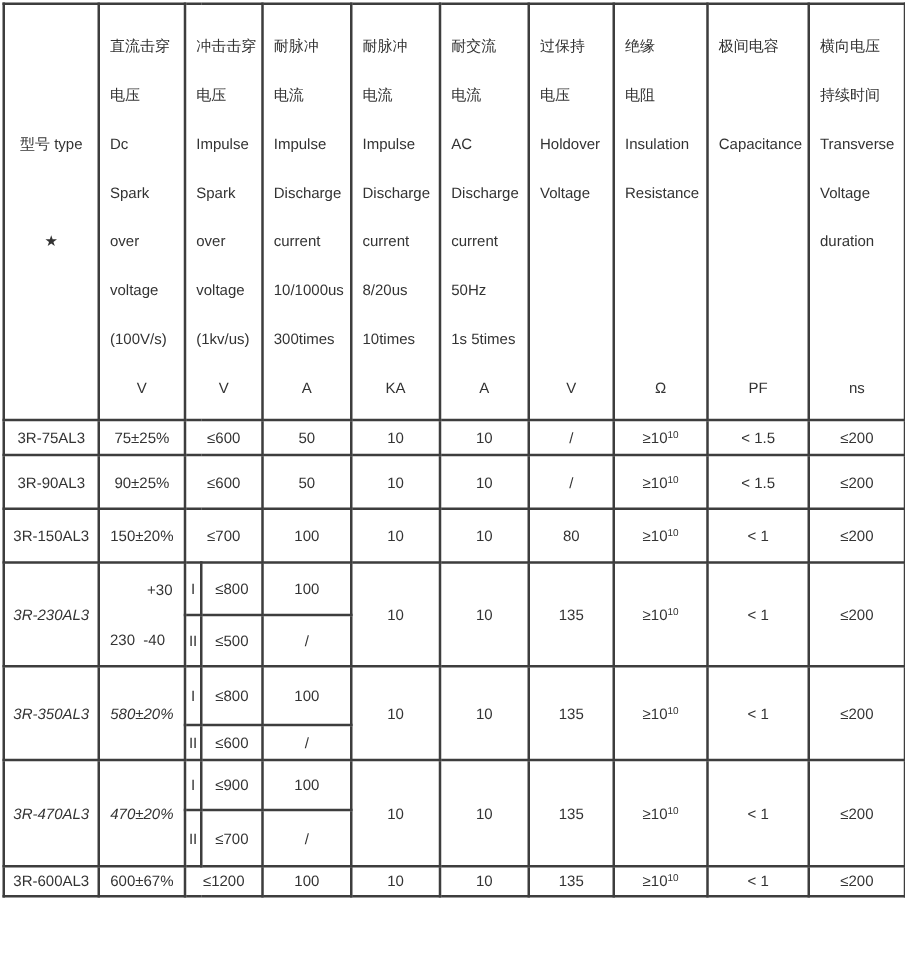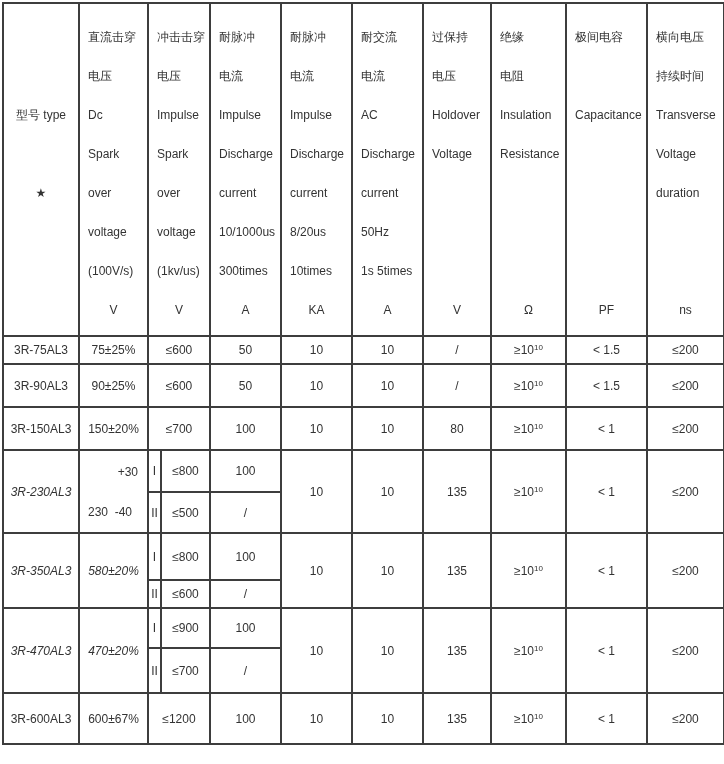--- a/index.html
+++ b/index.html
@@ -34,21 +34,21 @@
     height: 39px;
     display: flex;
     align-items: center;
     padding-left: 8px;
     white-space: pre;
   }
   .hcell.center .hline { justify-content: center; padding-left: 0; }
   .hcell .hline:nth-child(8) { justify-content: center; padding-left: 0; }
 
   
-  .h39 { height: 51px; } .h40 { height: 40px; } .h41 { height: 41px; }
+  .h39 { height: 24px; } .h40 { height: 40px; } .h41 { height: 41px; }
   .h42 { height: 43px; } .h43 { height: 28px; border-radius: 16px; } .h45 { height: 45px; }
   .h47 { height: 47px; }
 
   td.type { text-align: left; padding-left: 7px; white-space: pre; }
   td.top  { vertical-align: top; padding-top: 13px; font-style: italic; }
   td.bot  { vertical-align: bottom; padding-bottom: 13px; }
 
   td.dcsplit { vertical-align: top; }
   .dcl1 { height: 41px; display: flex; align-items: center; justify-content: flex-end; padding-right: 9px; }
   .dcl2 { height: 40px; display: flex; align-items: center; padding-left: 8px; white-space: pre; text-align: right; }

